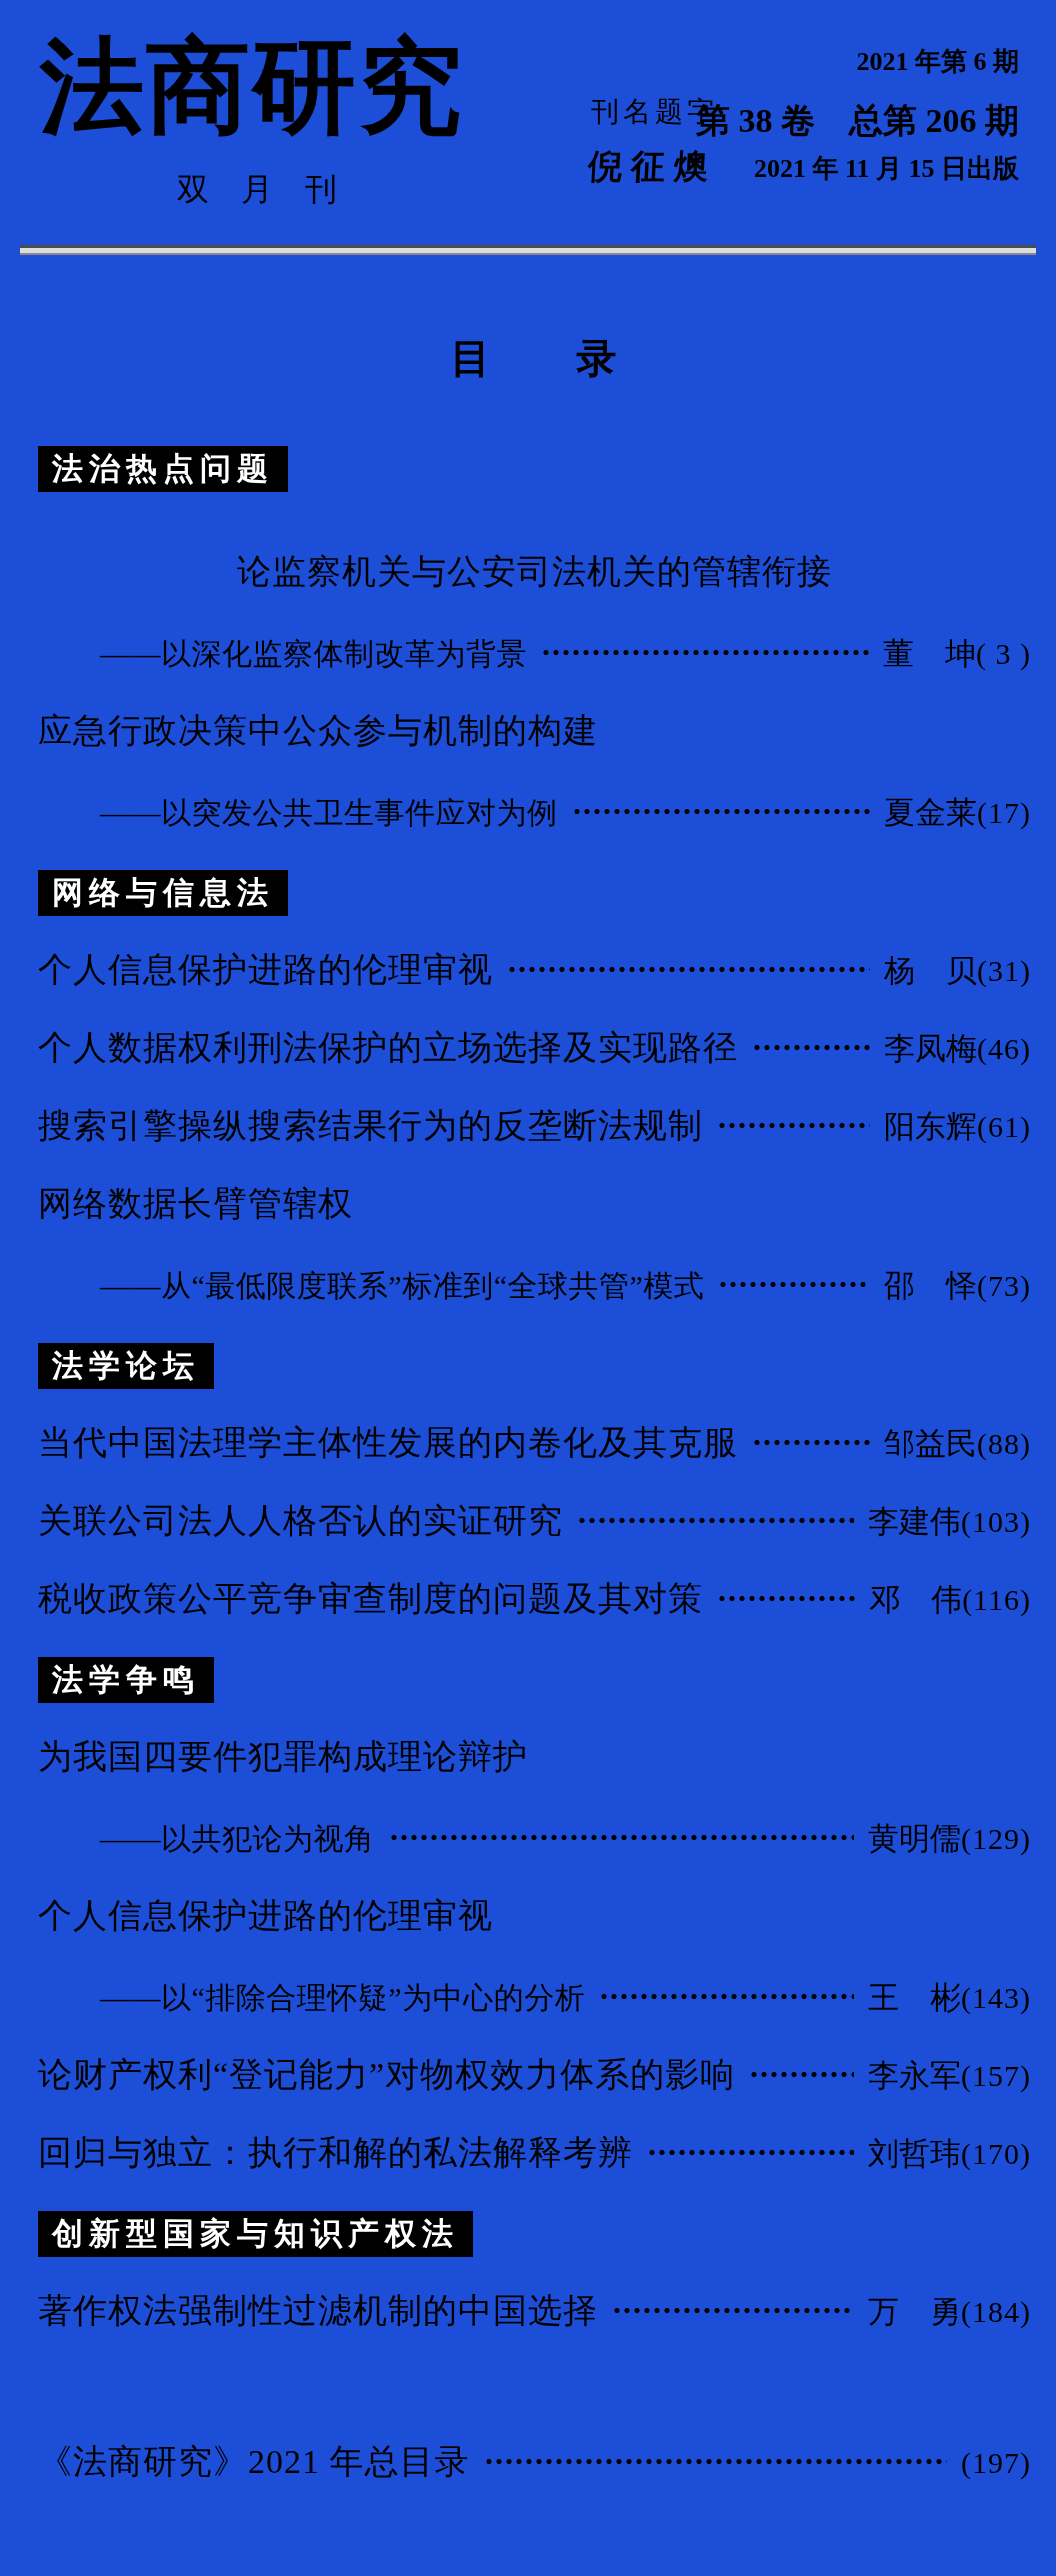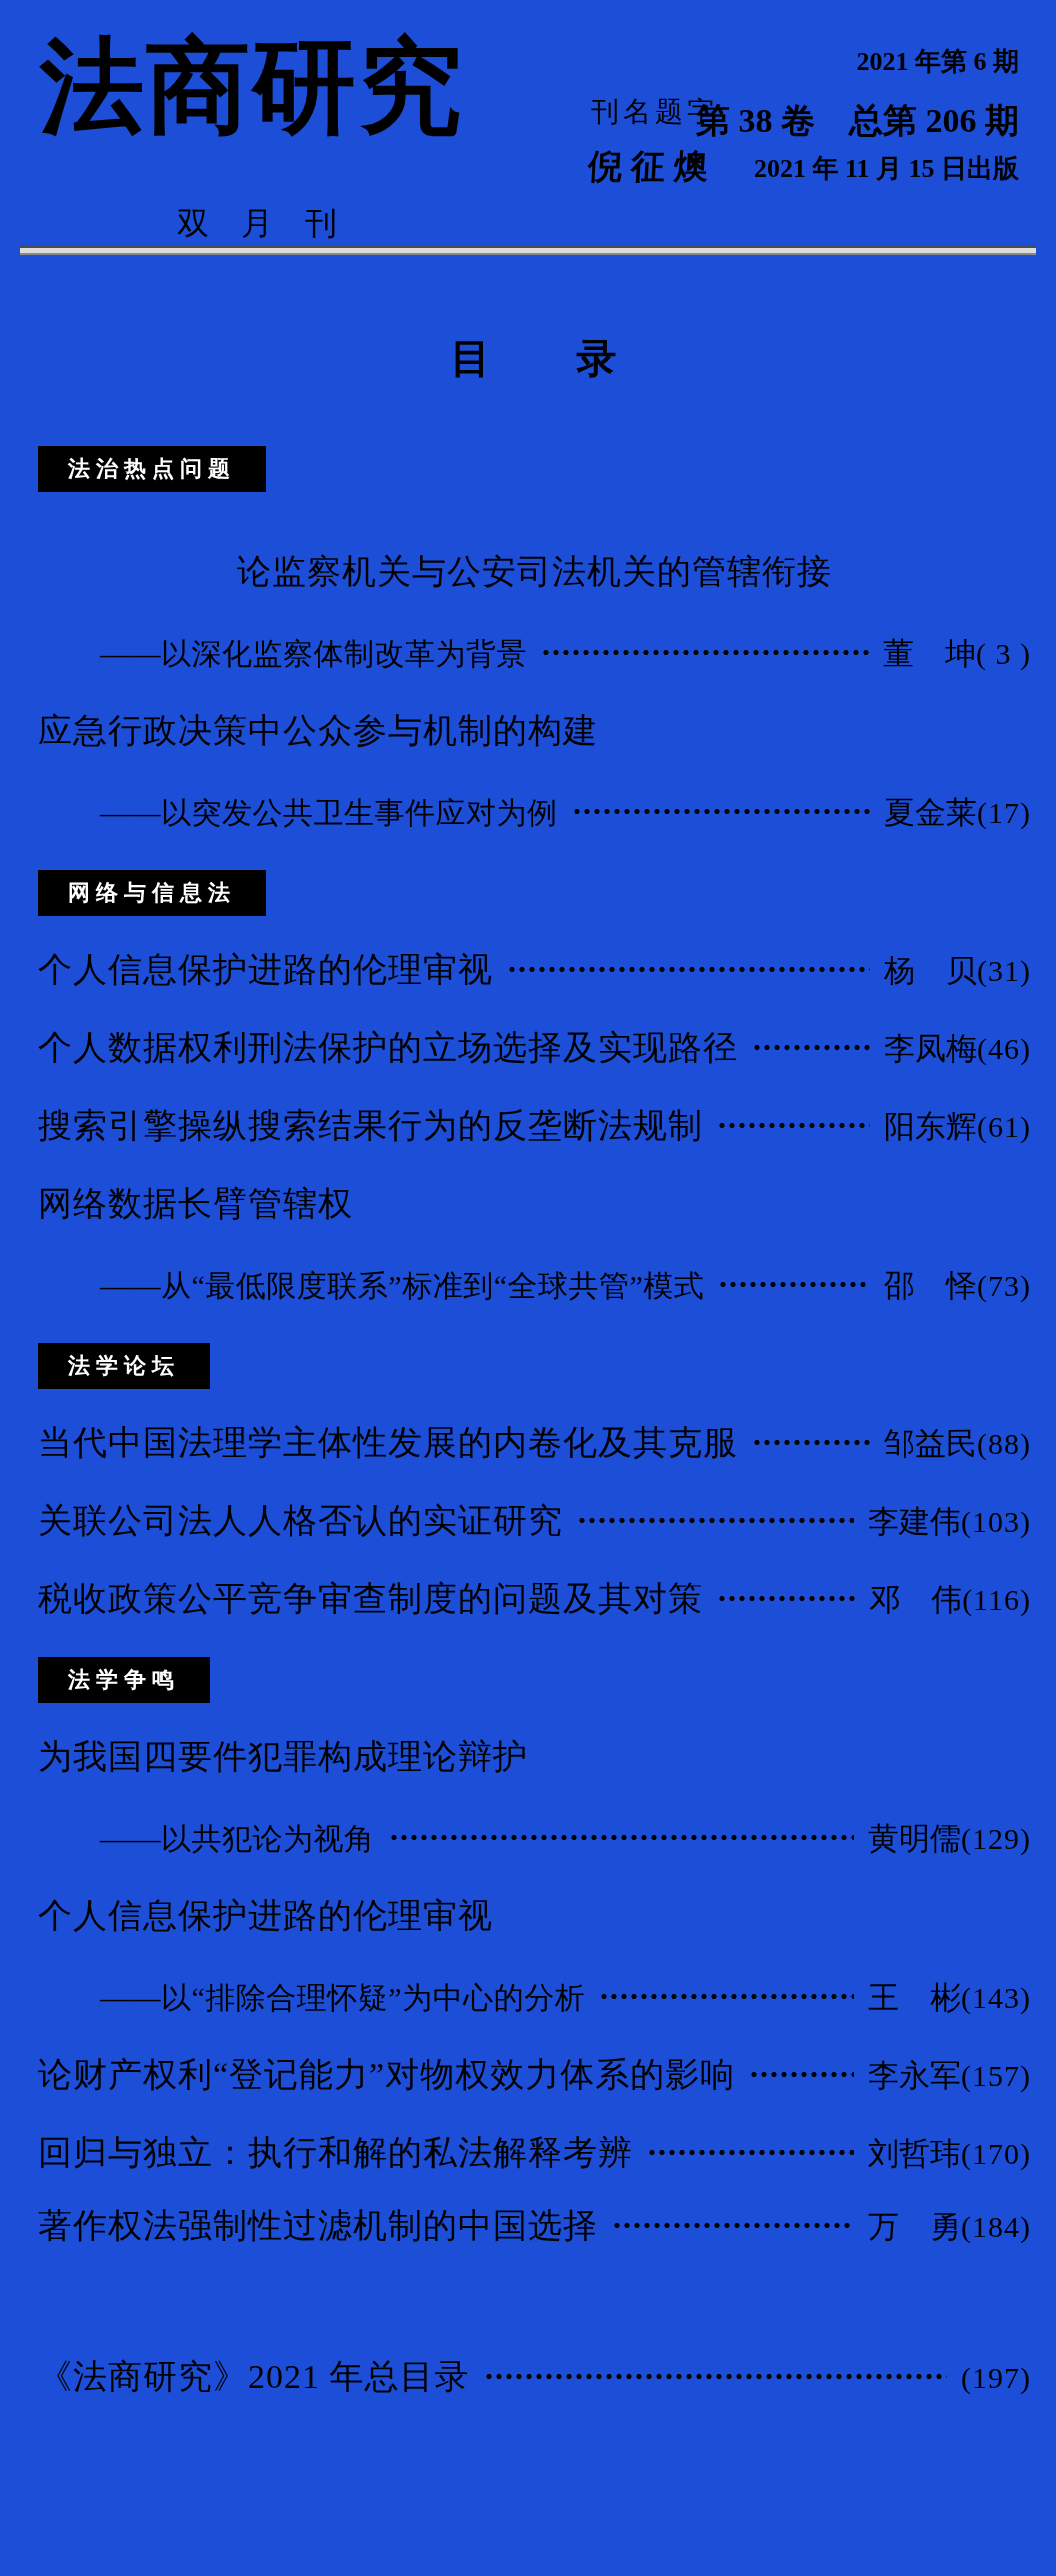--- a/index.html
+++ b/index.html
@@ -15,21 +15,21 @@
 
   
   .masthead { position: relative; height: 245px; }
   .journal-title {
     position: absolute; left: 40px; top: 30px;
     font-size: 104px; line-height: 1.1; font-weight: bold;
     letter-spacing: 2px; white-space: nowrap;
   }
   .frequency {
     position: absolute; left: 177px; top: 171px;
-    font-size: 32px; line-height: 36px; white-space: nowrap; margin-top: 34px;
+    font-size: 32px; line-height: 36px; white-space: nowrap;
   }
   .inscription-label {
     position: absolute; left: 591px; top: 96px;
     font-size: 28px; line-height: 32px; letter-spacing: 4px; white-space: nowrap;
   }
   .inscription-signature {
     position: absolute; left: 588px; top: 147px;
     font-size: 34px; line-height: 40px; font-weight: bold;
     letter-spacing: 9px; white-space: nowrap; transform: skewX(-3deg);
   }
@@ -51,22 +51,22 @@
   .toc-heading {
     margin: 84px 0 0 0; text-align: center;
     font-size: 40px; line-height: 40px; font-weight: bold;
     letter-spacing: 2px;
   }
 
   .box {
     display: table; margin: 39px 0 0 0;
     background: #000000; color: #ffffff;
     font-family: "Liberation Sans", "DejaVu Sans", sans-serif;
-    font-weight: bold; font-size: 22px; line-height: 46px;
-    padding: 0 30px; letter-spacing: 6px; white-space: nowrap;
+    font-weight: bold; font-size: 31px; line-height: 46px;
+    padding: 0 14px; letter-spacing: 6px; white-space: nowrap;
   }
   .box.mt-first { margin-top: 67px; }
 
   .entry {
     display: flex; align-items: baseline;
     margin-top: 41px; font-size: 34px; line-height: 36px;
   }
   .entry.after-box { margin-top: 36px; }
   .entry.after-box-first { margin-top: 62px; justify-content: center; }
   .entry.sub { margin-top: 46px; padding-left: 62px; font-size: 30px; }
@@ -205,20 +205,21 @@
       <span class="author">李永军</span>
       <span class="pageno">(157)</span>
     </div>
     <div class="entry">
       <span class="t">回归与独立：执行和解的私法解释考辨</span>
       <span class="leader"></span>
       <span class="author">刘哲玮</span>
       <span class="pageno">(170)</span>
     </div>
 
+    <div class="box">创新型国家与知识产权法</div>
 
     <div class="entry after-box">
       <span class="t">著作权法强制性过滤机制的中国选择</span>
       <span class="leader"></span>
       <span class="author">万　勇</span>
       <span class="pageno">(184)</span>
     </div>
 
     <div class="entry footer-row">
       <span class="t">《法商研究》2021 年总目录</span>

